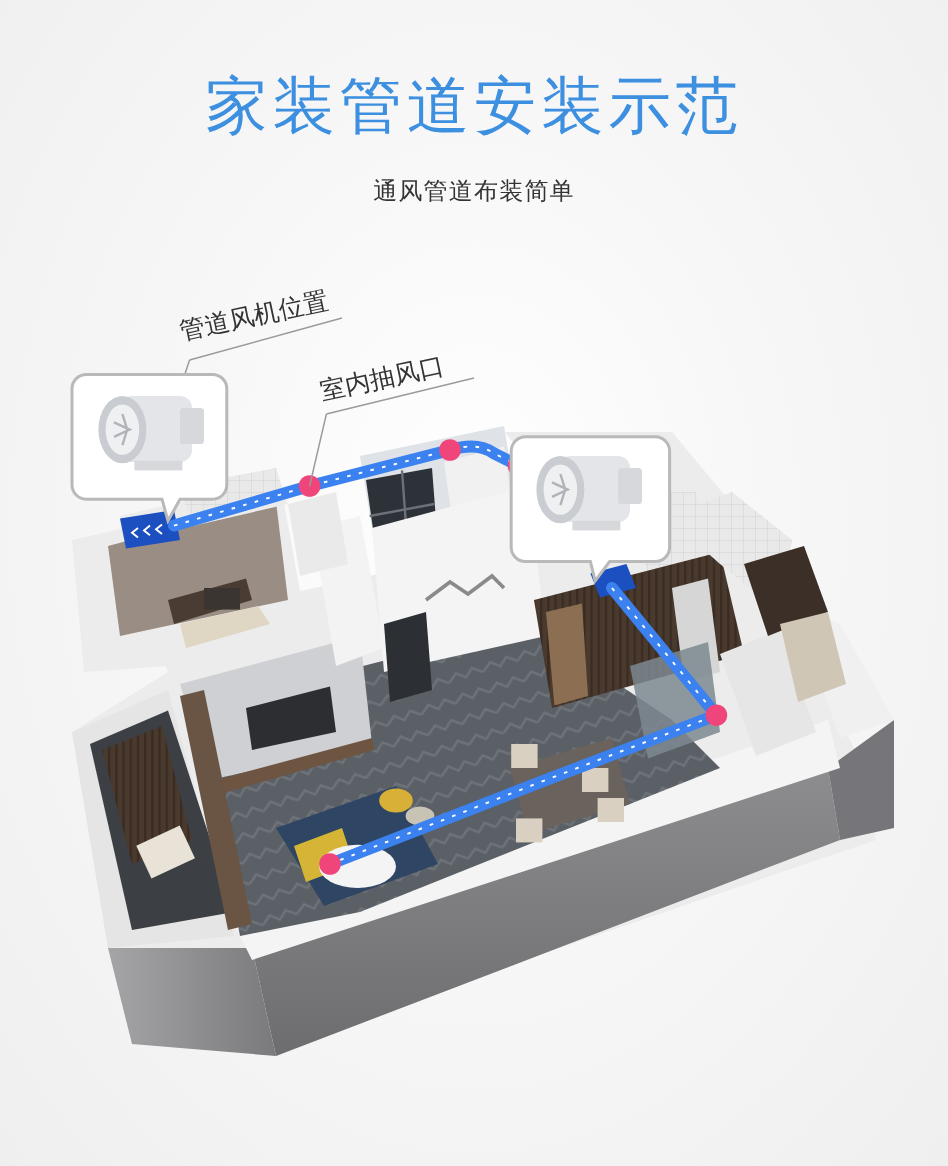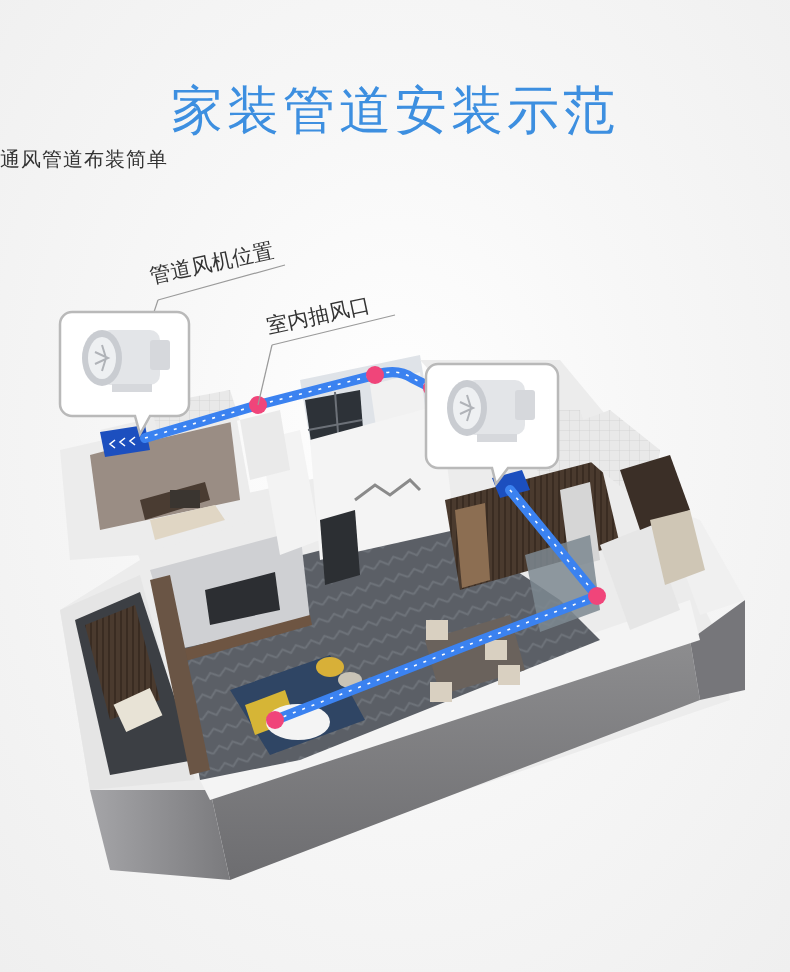--- a/index.html
+++ b/index.html
@@ -1,19 +1,19 @@
 <!DOCTYPE html>
 <html><head>
 <meta charset="utf-8">
 <style>
   html,body{margin:0;padding:0;}
   body{width:790px;height:972px;overflow:hidden;background:#f3f3f3;font-family:"DejaVu Sans","Liberation Sans",sans-serif;position:relative;}
   .bg{position:absolute;inset:0;background:radial-gradient(ellipse at 50% 45%,#ffffff 0%,#f7f7f7 45%,#efefef 100%);}
-  .title{position:absolute;left:0;width:790px;top:76px;text-align:center;font-size:52px;letter-spacing:4px;color:#3d8fe0;font-weight:300;}
-  .subtitle{position:absolute;left:0;width:790px;top:146px;font-size:20px;letter-spacing:1px;color:#333;}
+  .title{position:absolute;left:0;width:790px;top:54px;text-align:center;font-size:52px;letter-spacing:4px;color:#3d8fe0;font-weight:300;}
+  .subtitle{position:absolute;left:0;width:790px;top:146px;text-align:center;font-size:20px;letter-spacing:1px;color:#333;}
   .scene{position:absolute;left:0;top:0;}
   .callout{position:absolute;font-size:21px;color:#333;transform:rotate(-12deg);transform-origin:left bottom;white-space:nowrap;}
 </style>
 </head>
 <body>
 
 <div class="bg"></div>
 
 <div class="title">家装管道安装示范</div>
 <div class="subtitle">通风管道布装简单</div>

